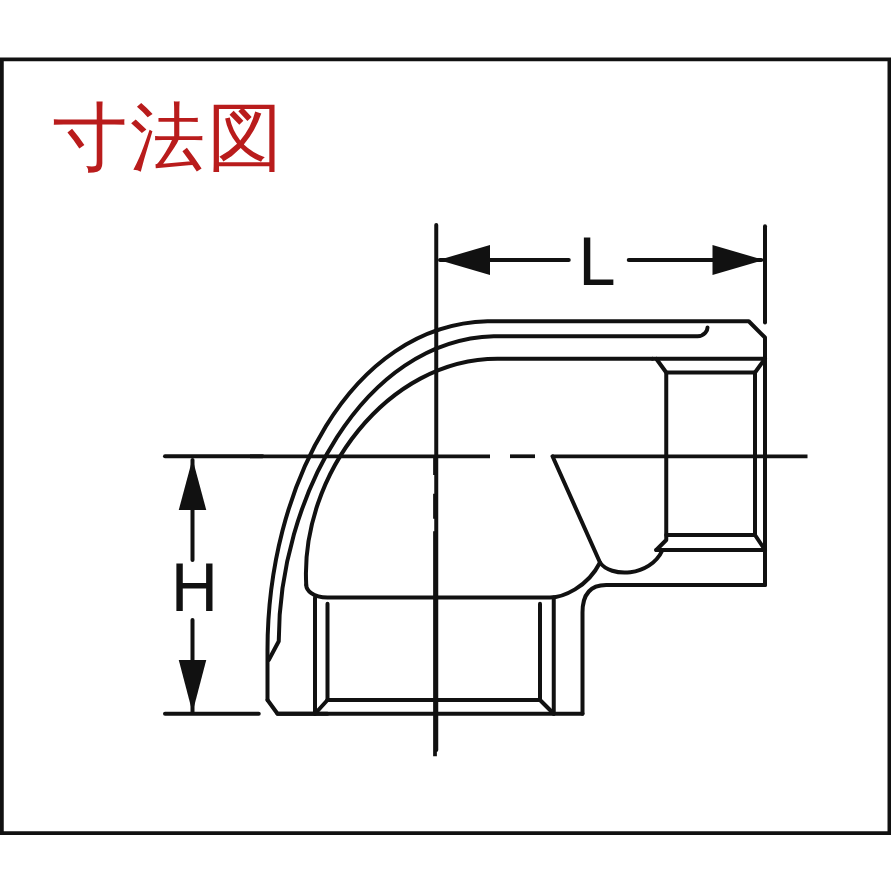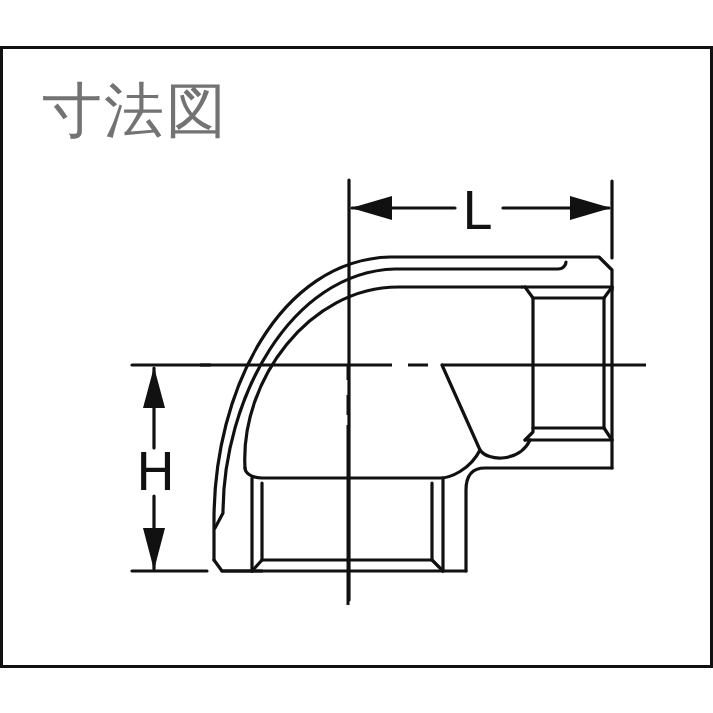--- a/index.html
+++ b/index.html
@@ -3,21 +3,21 @@
 <meta charset="utf-8">
 <style>
   html, body { margin: 0; padding: 0; background: #ffffff; }
   body { width: 713px; height: 713px; position: relative; overflow: hidden; font-family: "DejaVu Sans", sans-serif; }
   .frame {
     position: absolute; left: 0; top: 46px; width: 707px; height: 616px;
     border: 3px solid #111111; background: #ffffff;
   }
   .title {
     position: absolute; left: 42px; top: 78px; font-size: 60px; line-height: 64px;
-    color: #737373; letter-spacing: 2px; font-weight: 400;
+    color: #b91c1c; letter-spacing: 2px; font-weight: 400;
   }
   .dim-label {
     position: absolute; font-size: 52px; line-height: 52px; color: #111111;
     font-family: "DejaVu Sans", sans-serif; font-weight: 400;
   }
   .dim-l { left: 462px; top: 185px; }
   .dim-h { left: 136px; top: 446px; }
   svg.drawing { position: absolute; left: 0; top: 0; width: 713px; height: 713px; }
   .ln { stroke: #111111; stroke-width: 3.2; fill: none; stroke-linecap: round; stroke-linejoin: round; }
   .cl { stroke: #111111; stroke-width: 3; fill: none; }

